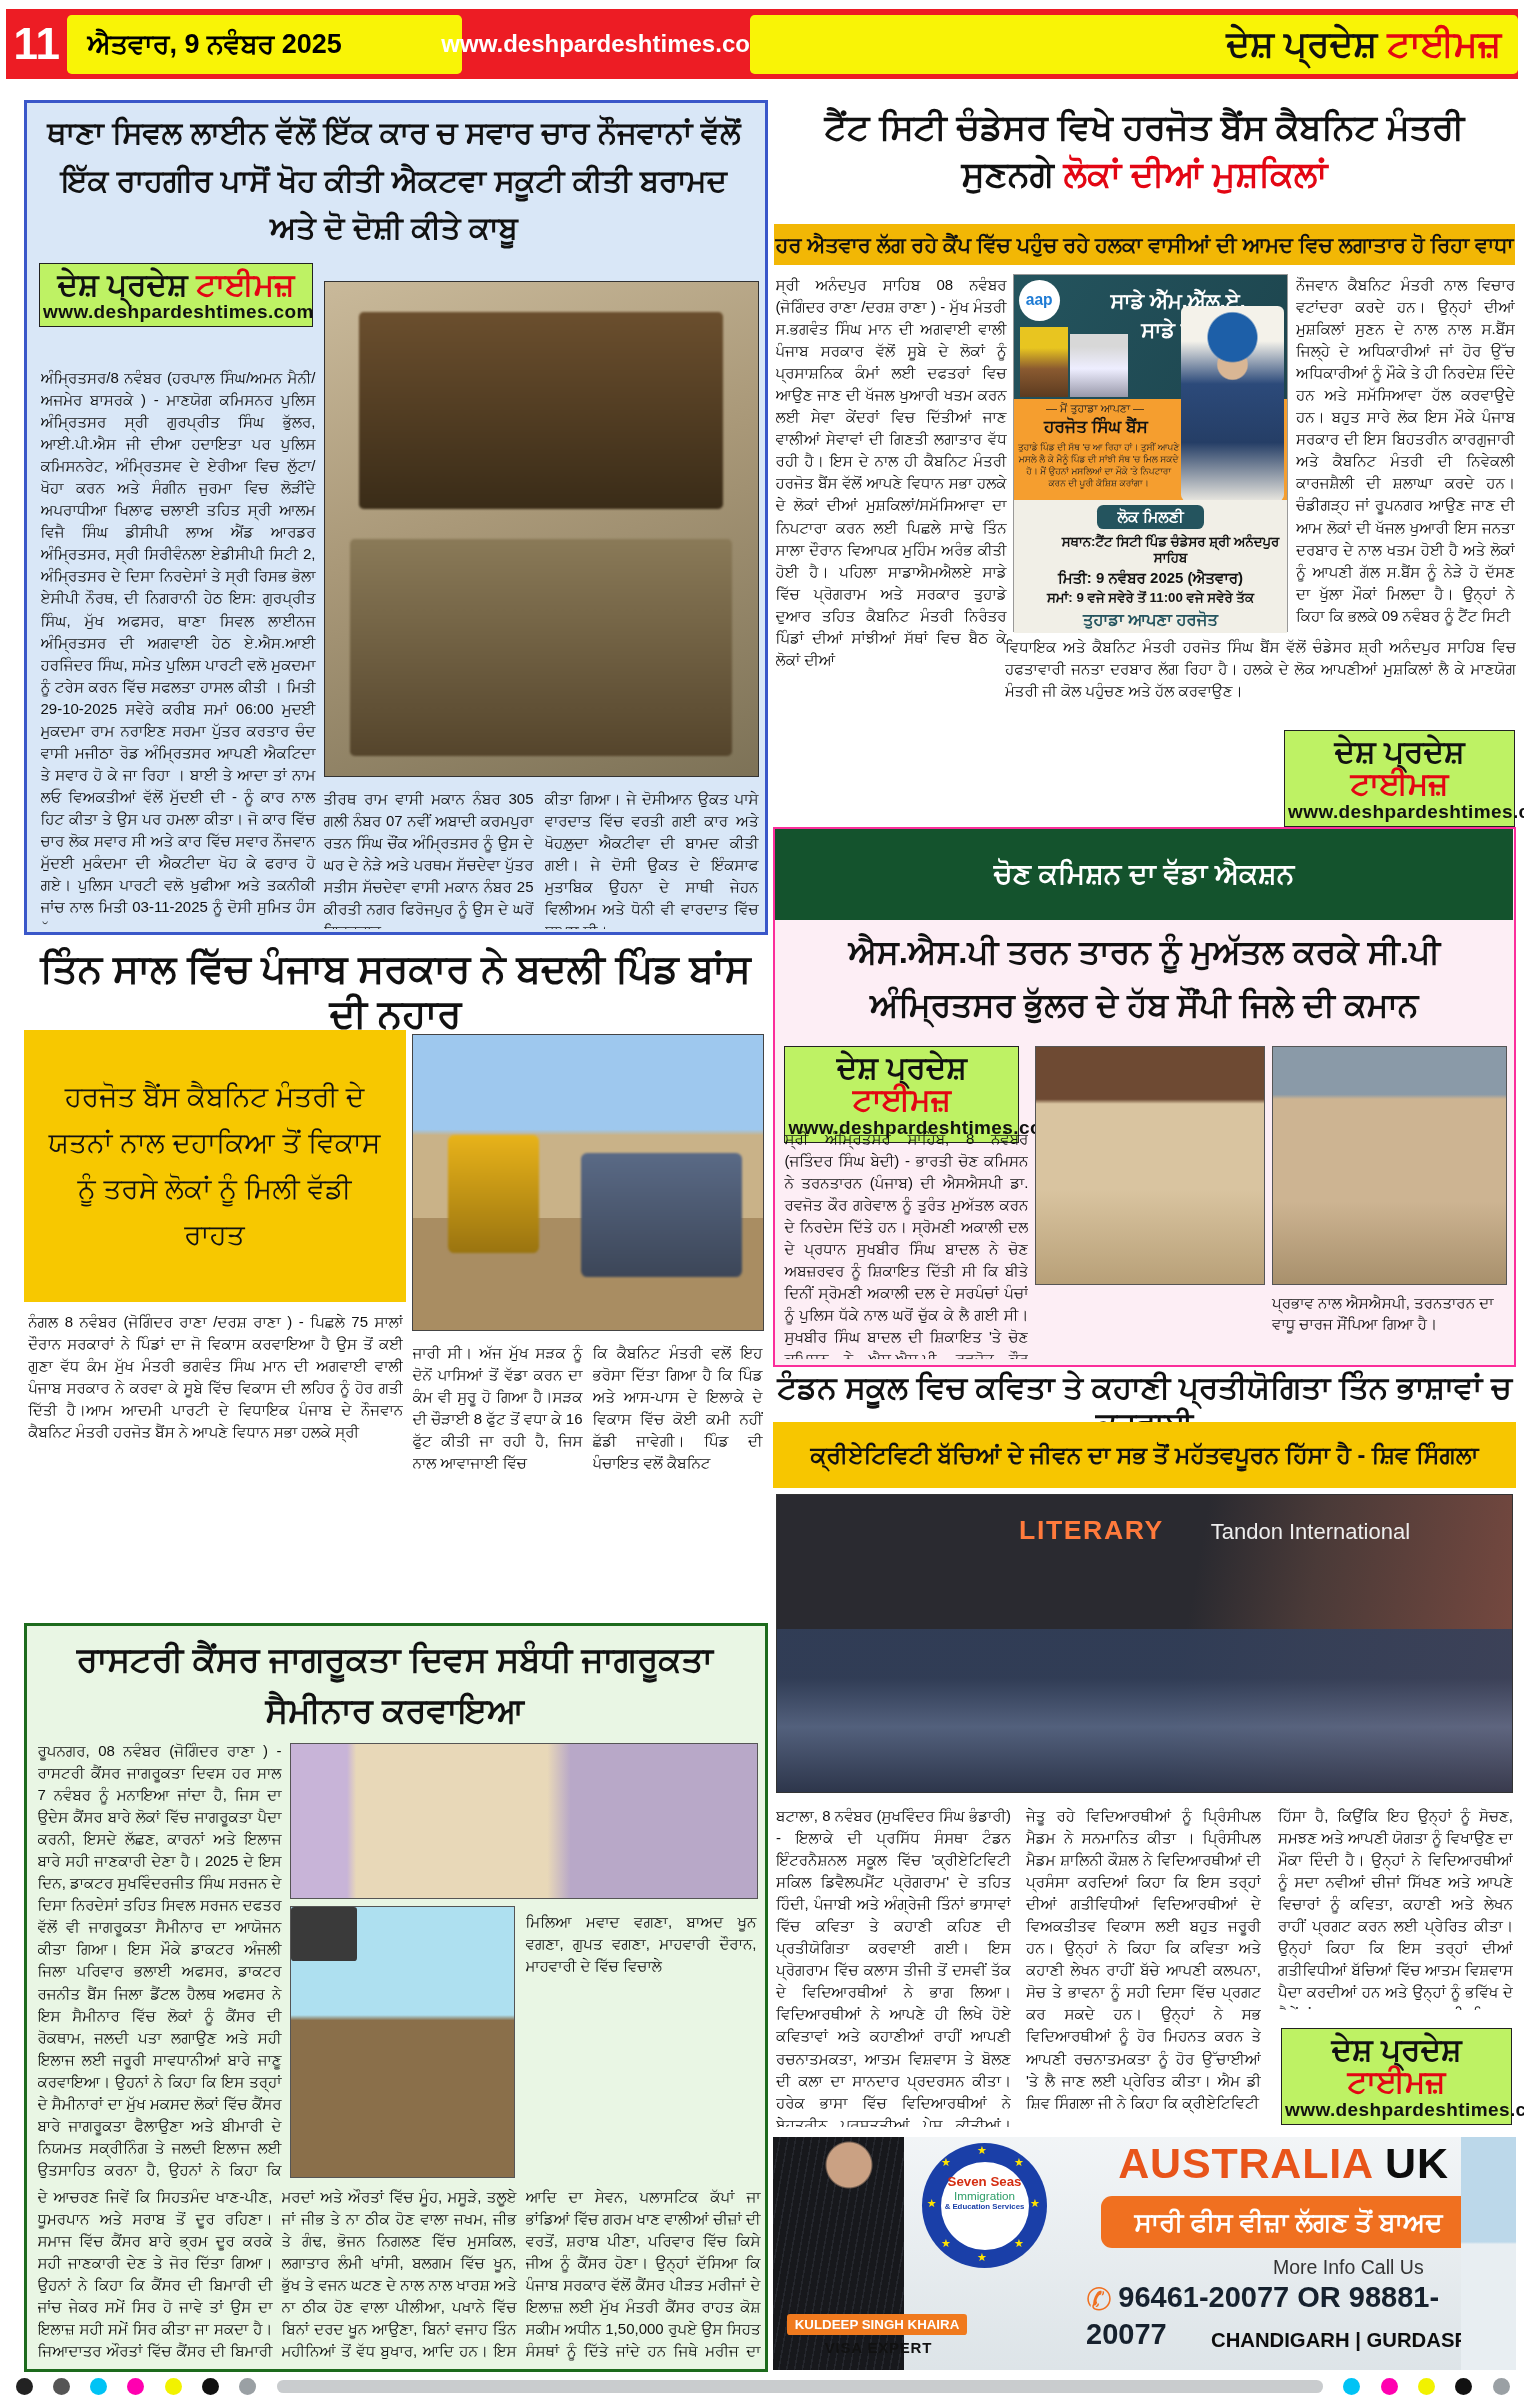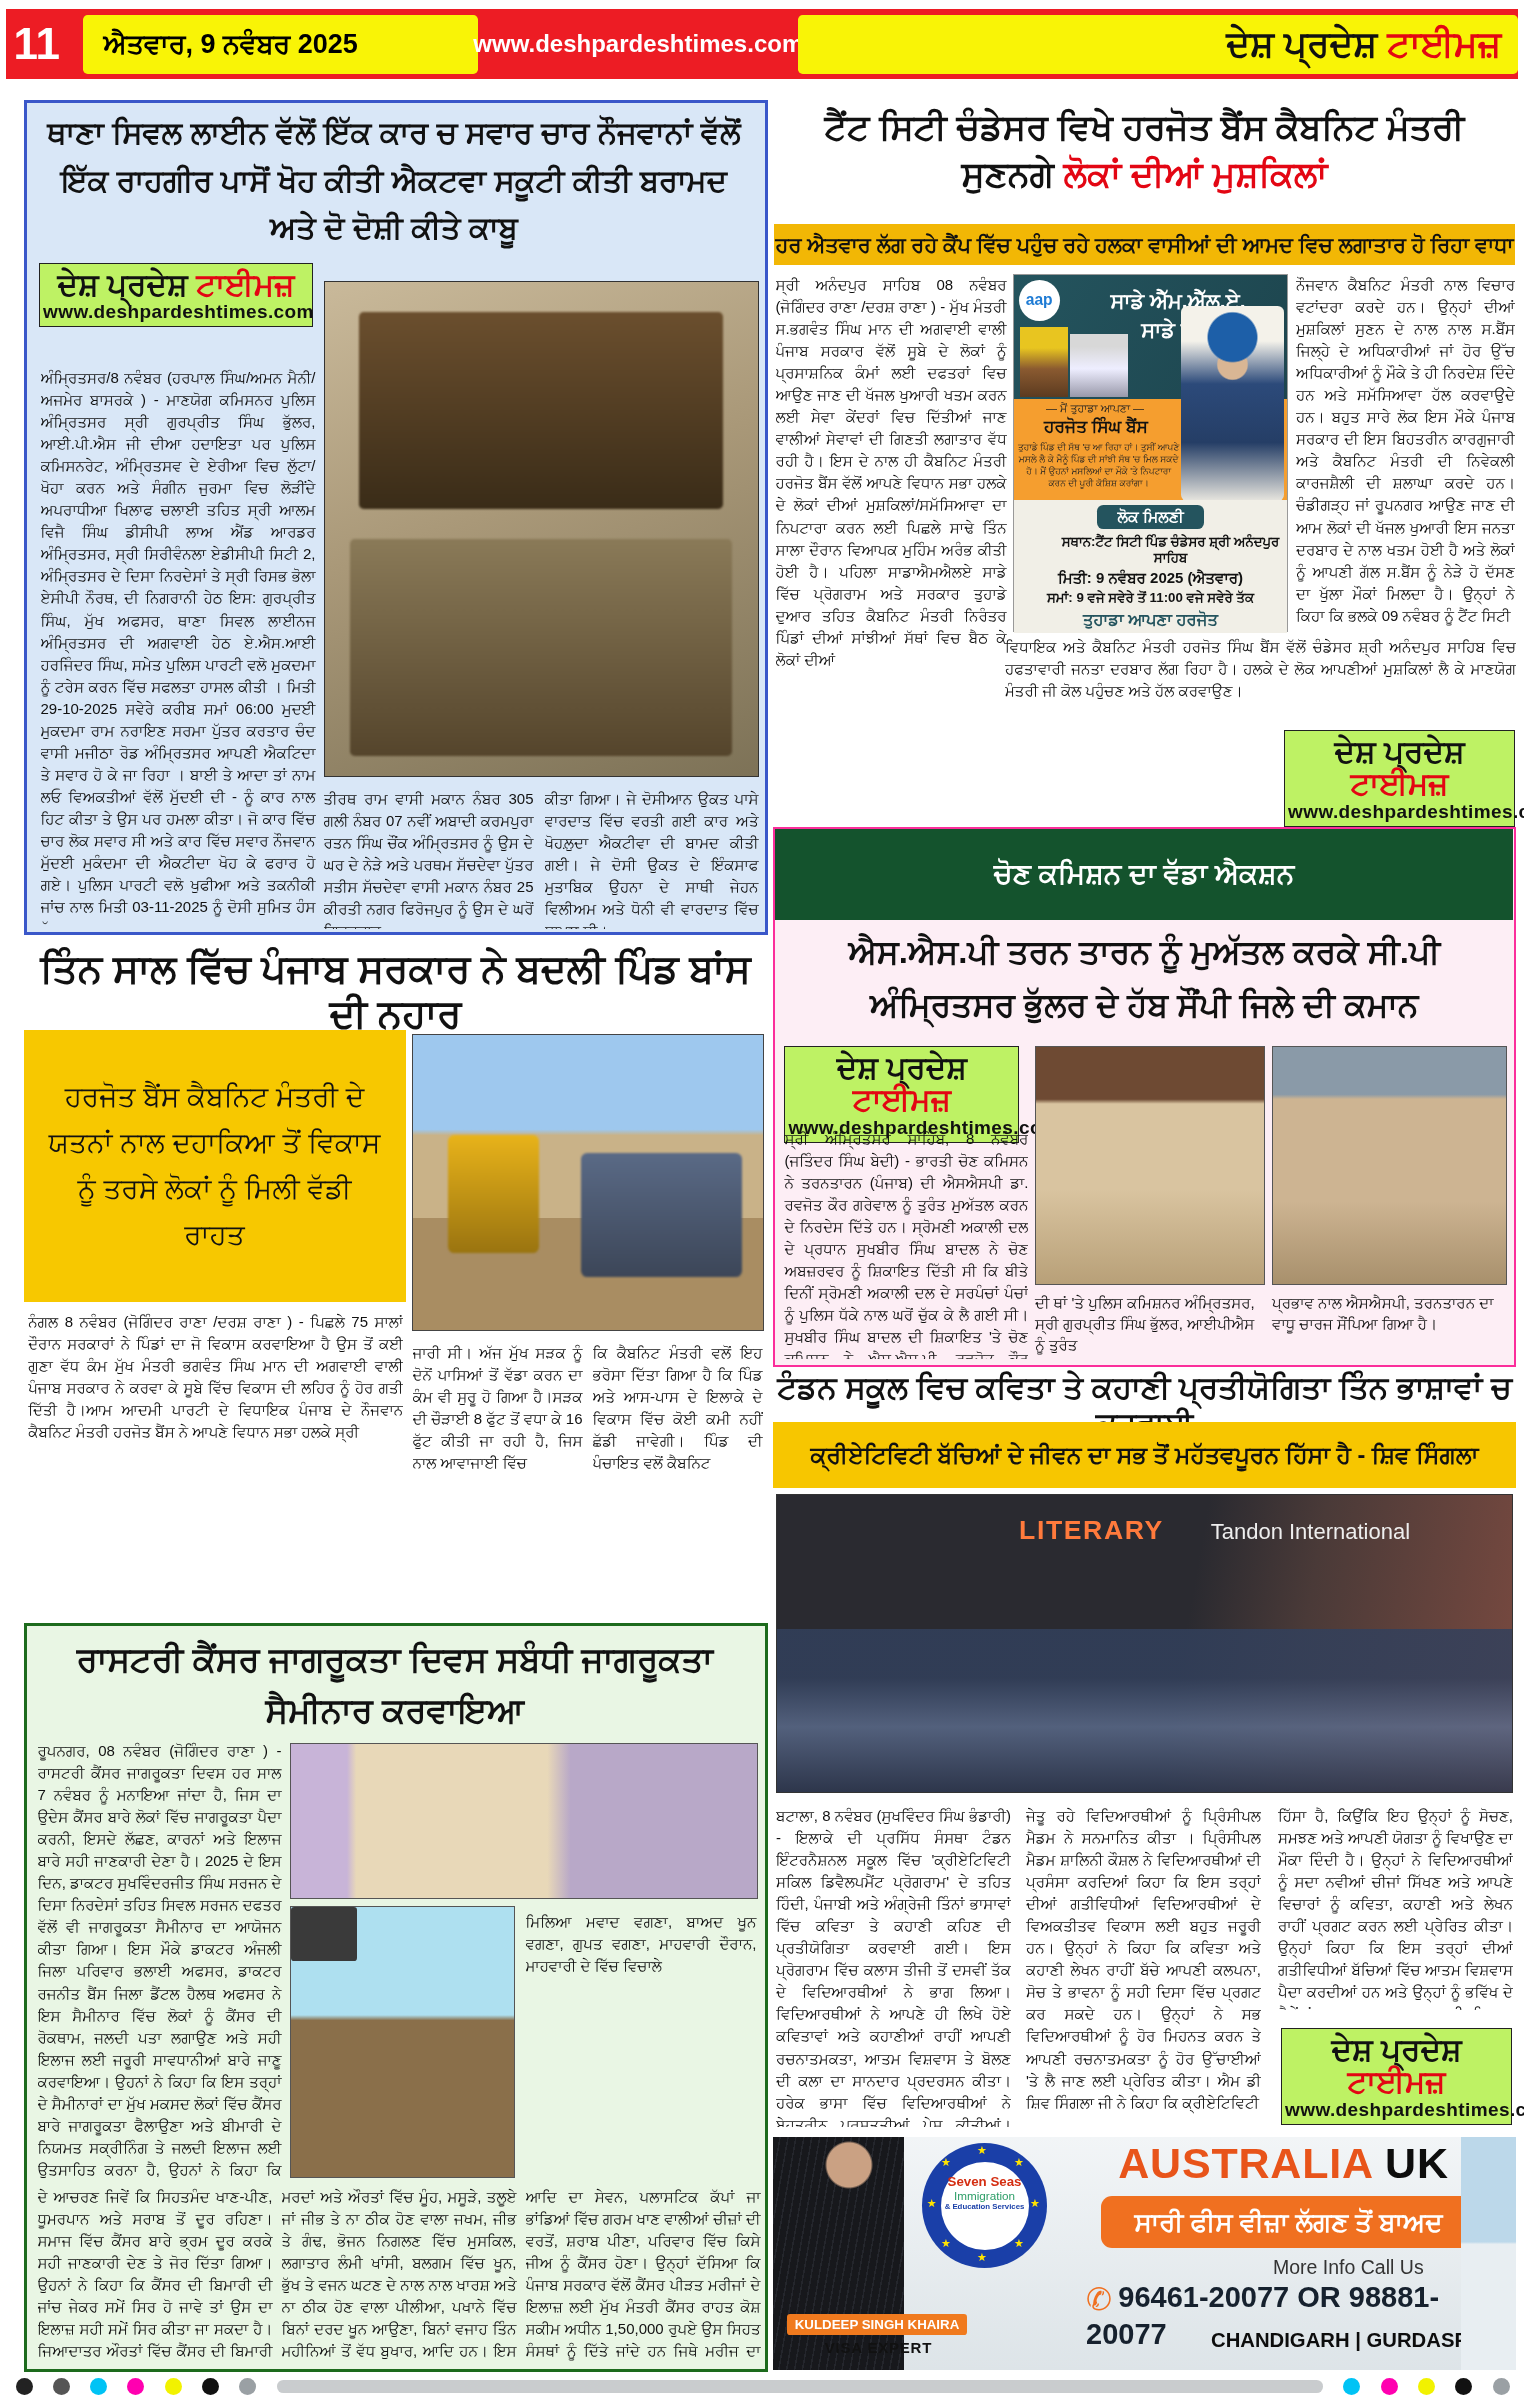--- a/index.html
+++ b/index.html
@@ -1,21 +1,21 @@
 <!DOCTYPE html>
 <html style="font-size:12.5px"><head>
 <meta charset="utf-8">
 <style>
   html,body{margin:0;padding:0;background:#dddddd;}
   *{box-sizing:border-box;}
   #page{position:relative;width:1524px;height:2401px;background:#ffffff;
         font-family:"Liberation Sans","DejaVu Sans",sans-serif;color:#111;overflow:hidden;}
   .abs{position:absolute;}
   
-  #hdr{left:6.3px;top:9.4px;width:1512px;height:70px;background:#ed1c24;display:flex;align-items:stretch;gap:16px;}
+  #hdr{left:6.3px;top:9.4px;width:1512px;height:70px;background:#ed1c24;display:flex;align-items:stretch;}
   #hdr .pgnum{width:61px;display:flex;align-items:center;justify-content:center;color:#fff;font-size:44px;font-weight:bold;}
   #hdr .seg{margin:5.5px 0;display:flex;align-items:center;}
   #hdr .seg.yellow{background:#f9f406;}
   #hdr .date{width:395px;padding-left:20.3px;font-size:27px;font-weight:bold;color:#000;border-radius:4.7px;}
   #hdr .site{width:288px;justify-content:center;color:#fff;font-size:24px;font-weight:bold;}
   #hdr .mast{flex:1;justify-content:flex-end;padding-right:17px;font-size:36px;font-weight:bold;border-radius:4.7px;}
   .red-txt{color:#e30613;}
   
   .logo-block{background:#bef264;border:1.6px solid #222;text-align:center;padding:4.7px 3.1px 3.1px;}
   .logo-block .l1{font-size:31px;font-weight:bold;line-height:1.05;}
@@ -209,21 +209,20 @@
   <div id="election" class="abs">
     <div class="band">ਚੋਣ ਕਮਿਸ਼ਨ ਦਾ ਵੱਡਾ ਐਕਸ਼ਨ</div>
     <div class="headline">ਐਸ.ਐਸ.ਪੀ ਤਰਨ ਤਾਰਨ ਨੂੰ ਮੁਅੱਤਲ ਕਰਕੇ ਸੀ.ਪੀ ਅੰਮ੍ਰਿਤਸਰ ਭੁੱਲਰ ਦੇ ਹੱਬ ਸੌਂਪੀ ਜਿਲੇ ਦੀ ਕਮਾਨ</div>
     <div class="logo-block">
       <div class="l1"><span>ਦੇਸ਼ ਪ੍ਰਦੇਸ਼</span> <span class="red-txt">ਟਾਈਮਜ਼</span></div>
       <div class="l2">www.deshpardeshtimes.com</div>
     </div>
     <div class="bodycol body-txt">ਸ੍ਰੀ ਅੰਮ੍ਰਿਤਸਰ ਸਾਹਿਬ, 8 ਨਵੰਬਰ (ਜਤਿੰਦਰ ਸਿੰਘ ਬੇਦੀ) - ਭਾਰਤੀ ਚੋਣ ਕਮਿਸਨ ਨੇ ਤਰਨਤਾਰਨ (ਪੰਜਾਬ) ਦੀ ਐਸਐਸਪੀ ਡਾ. ਰਵਜੋਤ ਕੌਰ ਗਰੇਵਾਲ ਨੂੰ ਤੁਰੰਤ ਮੁਅੱਤਲ ਕਰਨ ਦੇ ਨਿਰਦੇਸ ਦਿੱਤੇ ਹਨ। ਸ੍ਰੋਮਣੀ ਅਕਾਲੀ ਦਲ ਦੇ ਪ੍ਰਧਾਨ ਸੁਖਬੀਰ ਸਿੰਘ ਬਾਦਲ ਨੇ ਚੋਣ ਅਬਜ਼ਰਵਰ ਨੂੰ ਸ਼ਿਕਾਇਤ ਦਿੱਤੀ ਸੀ ਕਿ ਬੀਤੇ ਦਿਨੀਂ ਸ੍ਰੋਮਣੀ ਅਕਾਲੀ ਦਲ ਦੇ ਸਰਪੰਚਾਂ ਪੰਚਾਂ ਨੂੰ ਪੁਲਿਸ ਧੱਕੇ ਨਾਲ ਘਰੋਂ ਚੁੱਕ ਕੇ ਲੈ ਗਈ ਸੀ। ਸੁਖਬੀਰ ਸਿੰਘ ਬਾਦਲ ਦੀ ਸ਼ਿਕਾਇਤ 'ਤੇ ਚੋਣ ਕਮਿਸ਼ਨ ਨੇ ਐਸ.ਐਸ.ਪੀ. ਰਵਜੋਤ ਕੌਰ ਗਰੇਵਾਲ ਖ਼ਿਲਾਫ਼ ਕਾਰਵਾਈ ਕੀਤੀ ਹੈ। ਰਵਜੋਤ ਕੌਰ ਗਰੇਵਾਲ</div>
     <div class="ph1"></div>
     <div class="ph2"></div>
-    <div class="cap1">ਦੀ ਥਾਂ 'ਤੇ ਪੁਲਿਸ ਕਮਿਸ਼ਨਰ ਅੰਮ੍ਰਿਤਸਰ, ਸ੍ਰੀ ਗੁਰਪ੍ਰੀਤ ਸਿੰਘ ਭੁੱਲਰ, ਆਈਪੀਐਸ ਨੂੰ ਤੁਰੰਤ</div>
     <div class="cap2">ਪ੍ਰਭਾਵ ਨਾਲ ਐਸਐਸਪੀ, ਤਰਨਤਾਰਨ ਦਾ ਵਾਧੂ ਚਾਰਜ ਸੌਂਪਿਆ ਗਿਆ ਹੈ।</div>
   </div>
 
   <div id="tandon" class="abs">
     <div class="headline">ਟੰਡਨ ਸਕੂਲ ਵਿਚ ਕਵਿਤਾ ਤੇ ਕਹਾਣੀ ਪ੍ਰਤੀਯੋਗਿਤਾ ਤਿੰਨ ਭਾਸ਼ਾਵਾਂ ਚ ਕਰਵਾਈ</div>
     <div class="band">ਕ੍ਰੀਏਟਿਵਿਟੀ ਬੱਚਿਆਂ ਦੇ ਜੀਵਨ ਦਾ ਸਭ ਤੋਂ ਮਹੱਤਵਪੂਰਨ ਹਿੱਸਾ ਹੈ - ਸ਼ਿਵ ਸਿੰਗਲਾ</div>
     <div class="photo">
       <div class="lit">LITERARY</div>
       <div class="tin">Tandon International</div>
       <div class="kids"></div>

